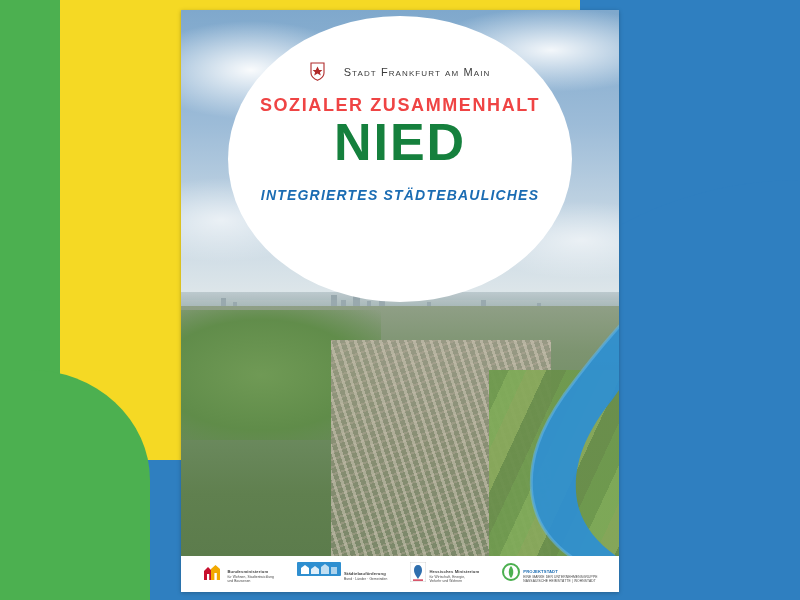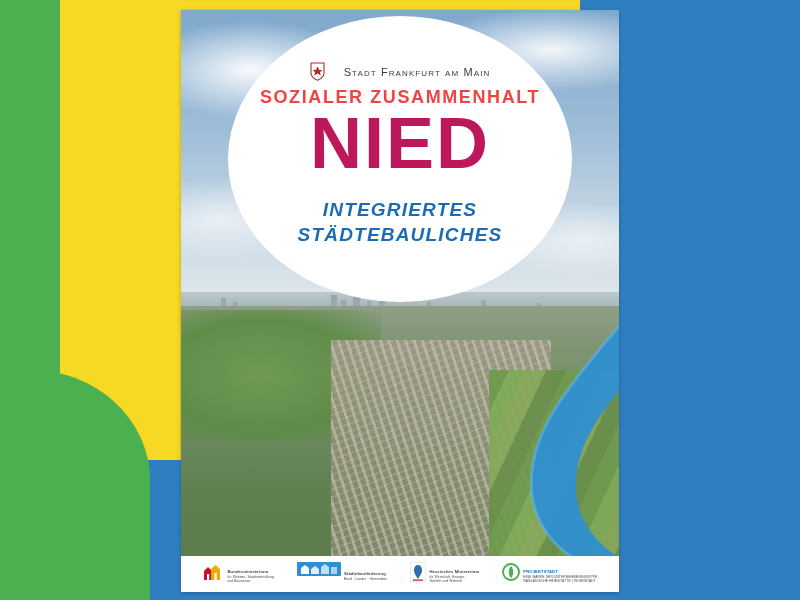--- a/index.html
+++ b/index.html
@@ -177,42 +177,42 @@
   }
   .crest-row {
     display: flex;
     align-items: center;
     justify-content: center;
     gap: 19px;
     color: #3b3b3b;
     font-size: 11px;
     letter-spacing: 1.1px;
     font-variant: small-caps;
-    margin-bottom: 6px;
+    margin-bottom: 14px;
   }
   .crest {
     width: 15px; height: 19px;
   }
   .kicker {
     font-size: 18px;
     font-weight: bold;
     letter-spacing: 1.6px;
     color: #ef4444;
     margin-bottom: 0px;
   }
   .bigtitle {
-    font-size: 72px;
+    font-size: 52px;
     font-weight: bold;
     letter-spacing: 2px;
     line-height: 0.94;
-    color: #be185d;
+    color: #15803d;
     margin: 2px 0 10px 0;
   }
   .subtitle {
-    font-size: 19px;
+    font-size: 14px;
     font-style: italic;
     font-weight: bold;
     letter-spacing: 1.2px;
     line-height: 1.35;
     color: #1b6cb3;
     margin-top: 19px;
   }
 
   
   .logobar {

